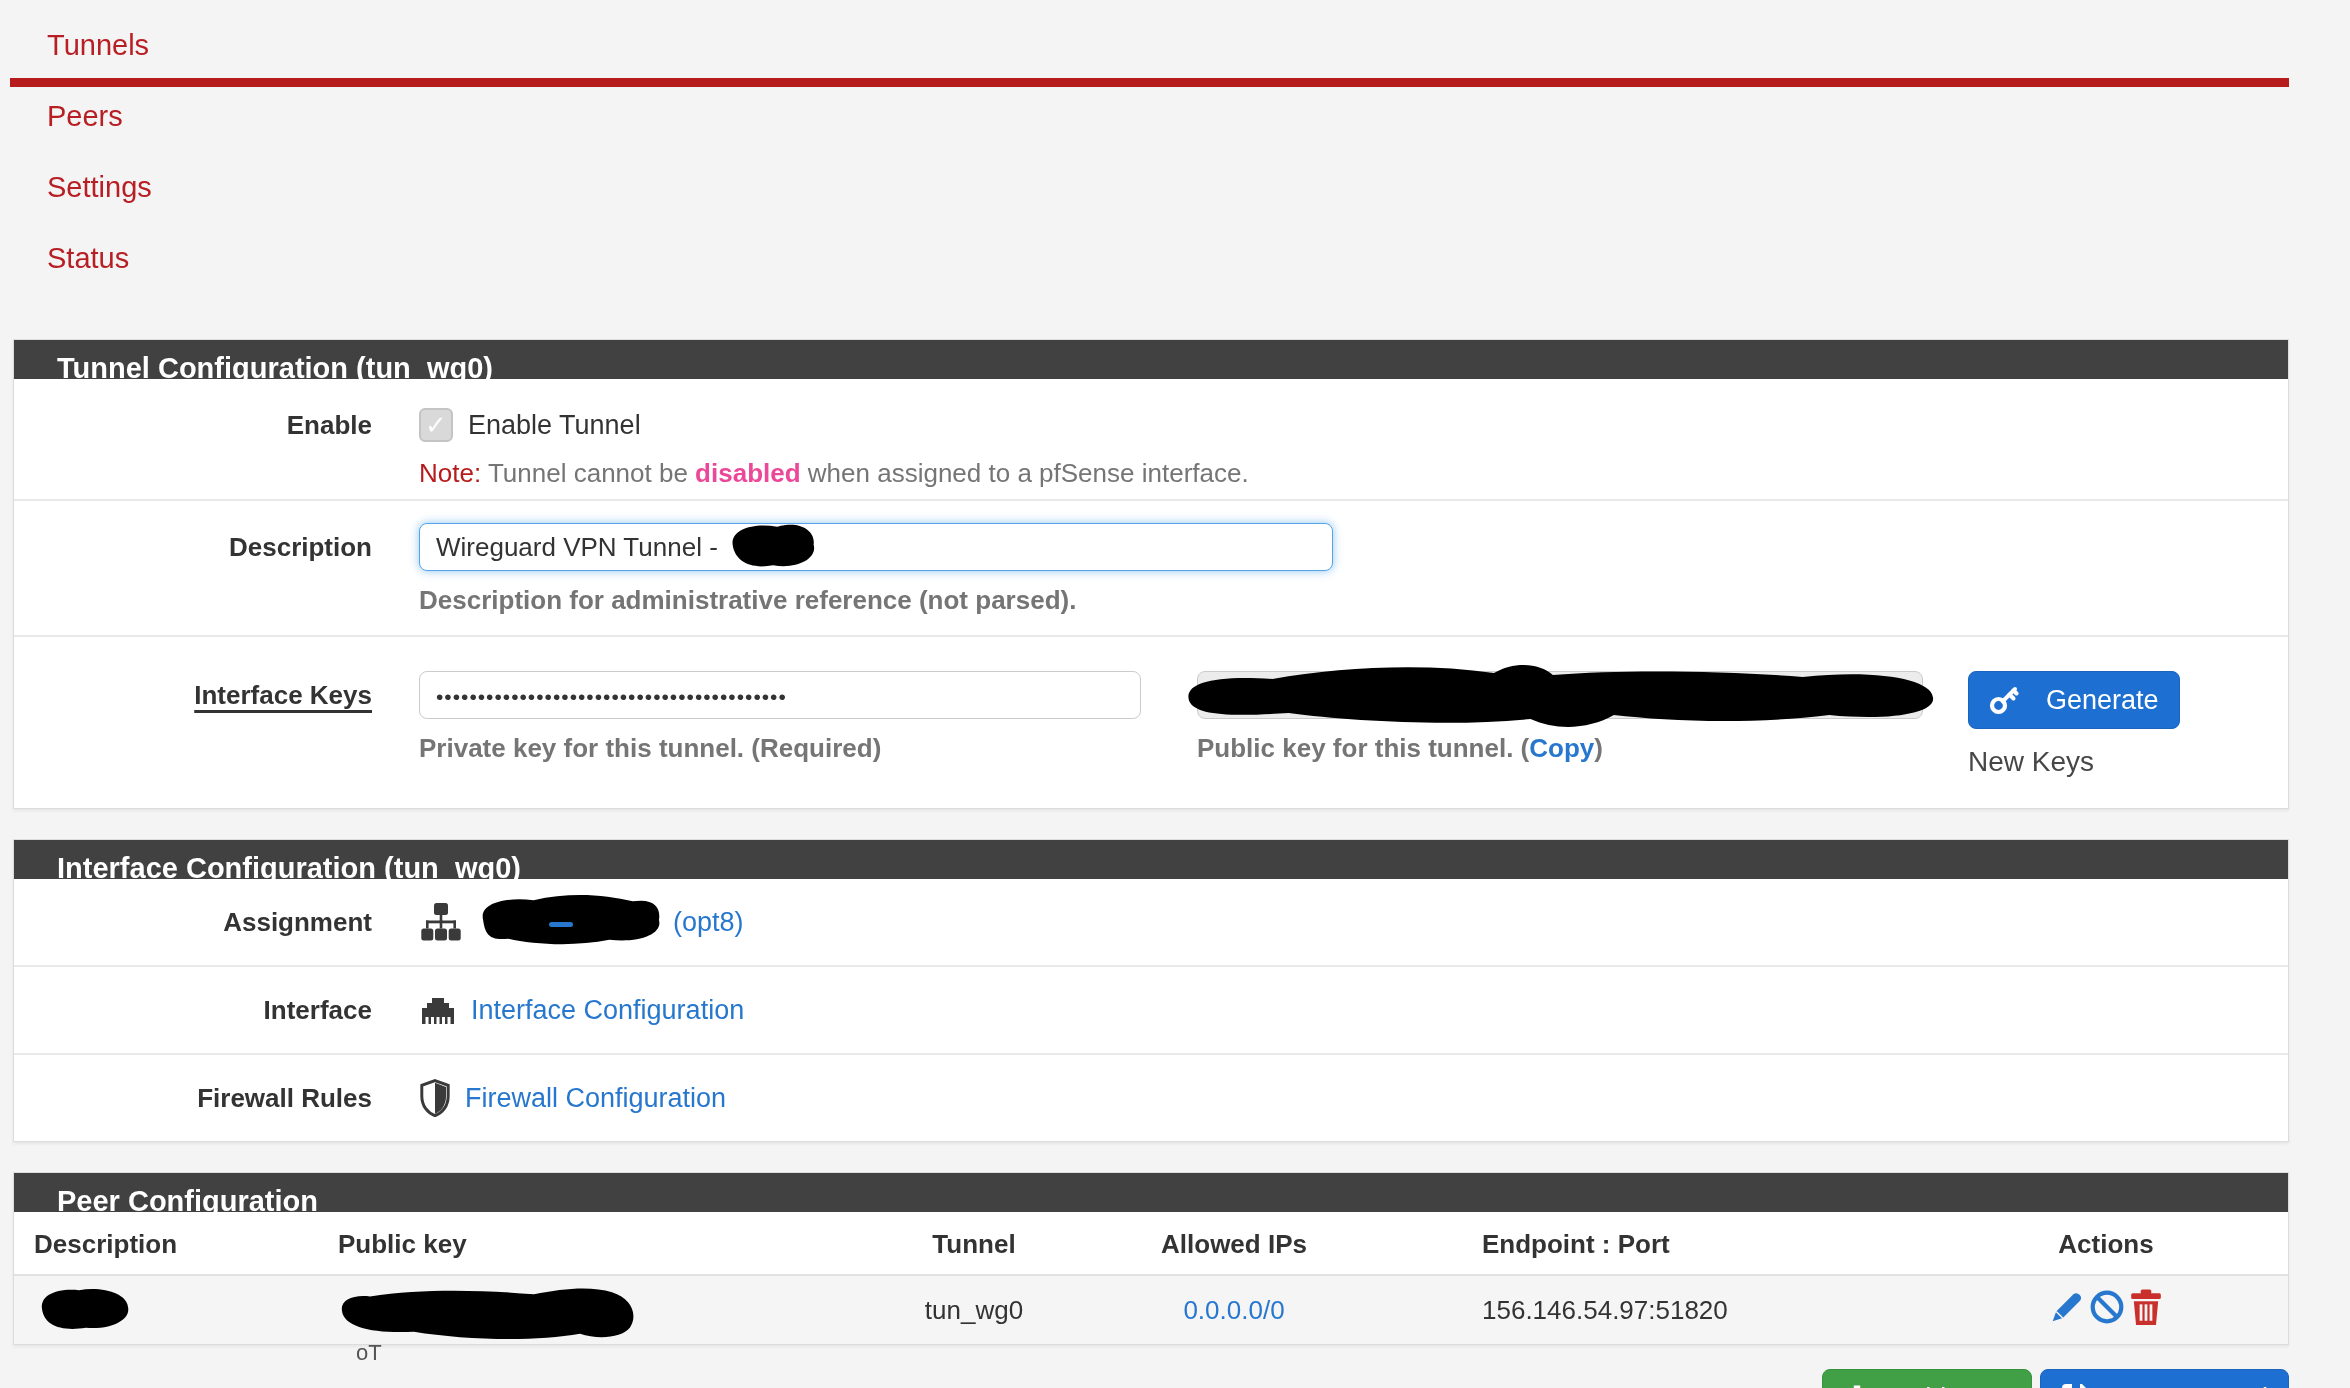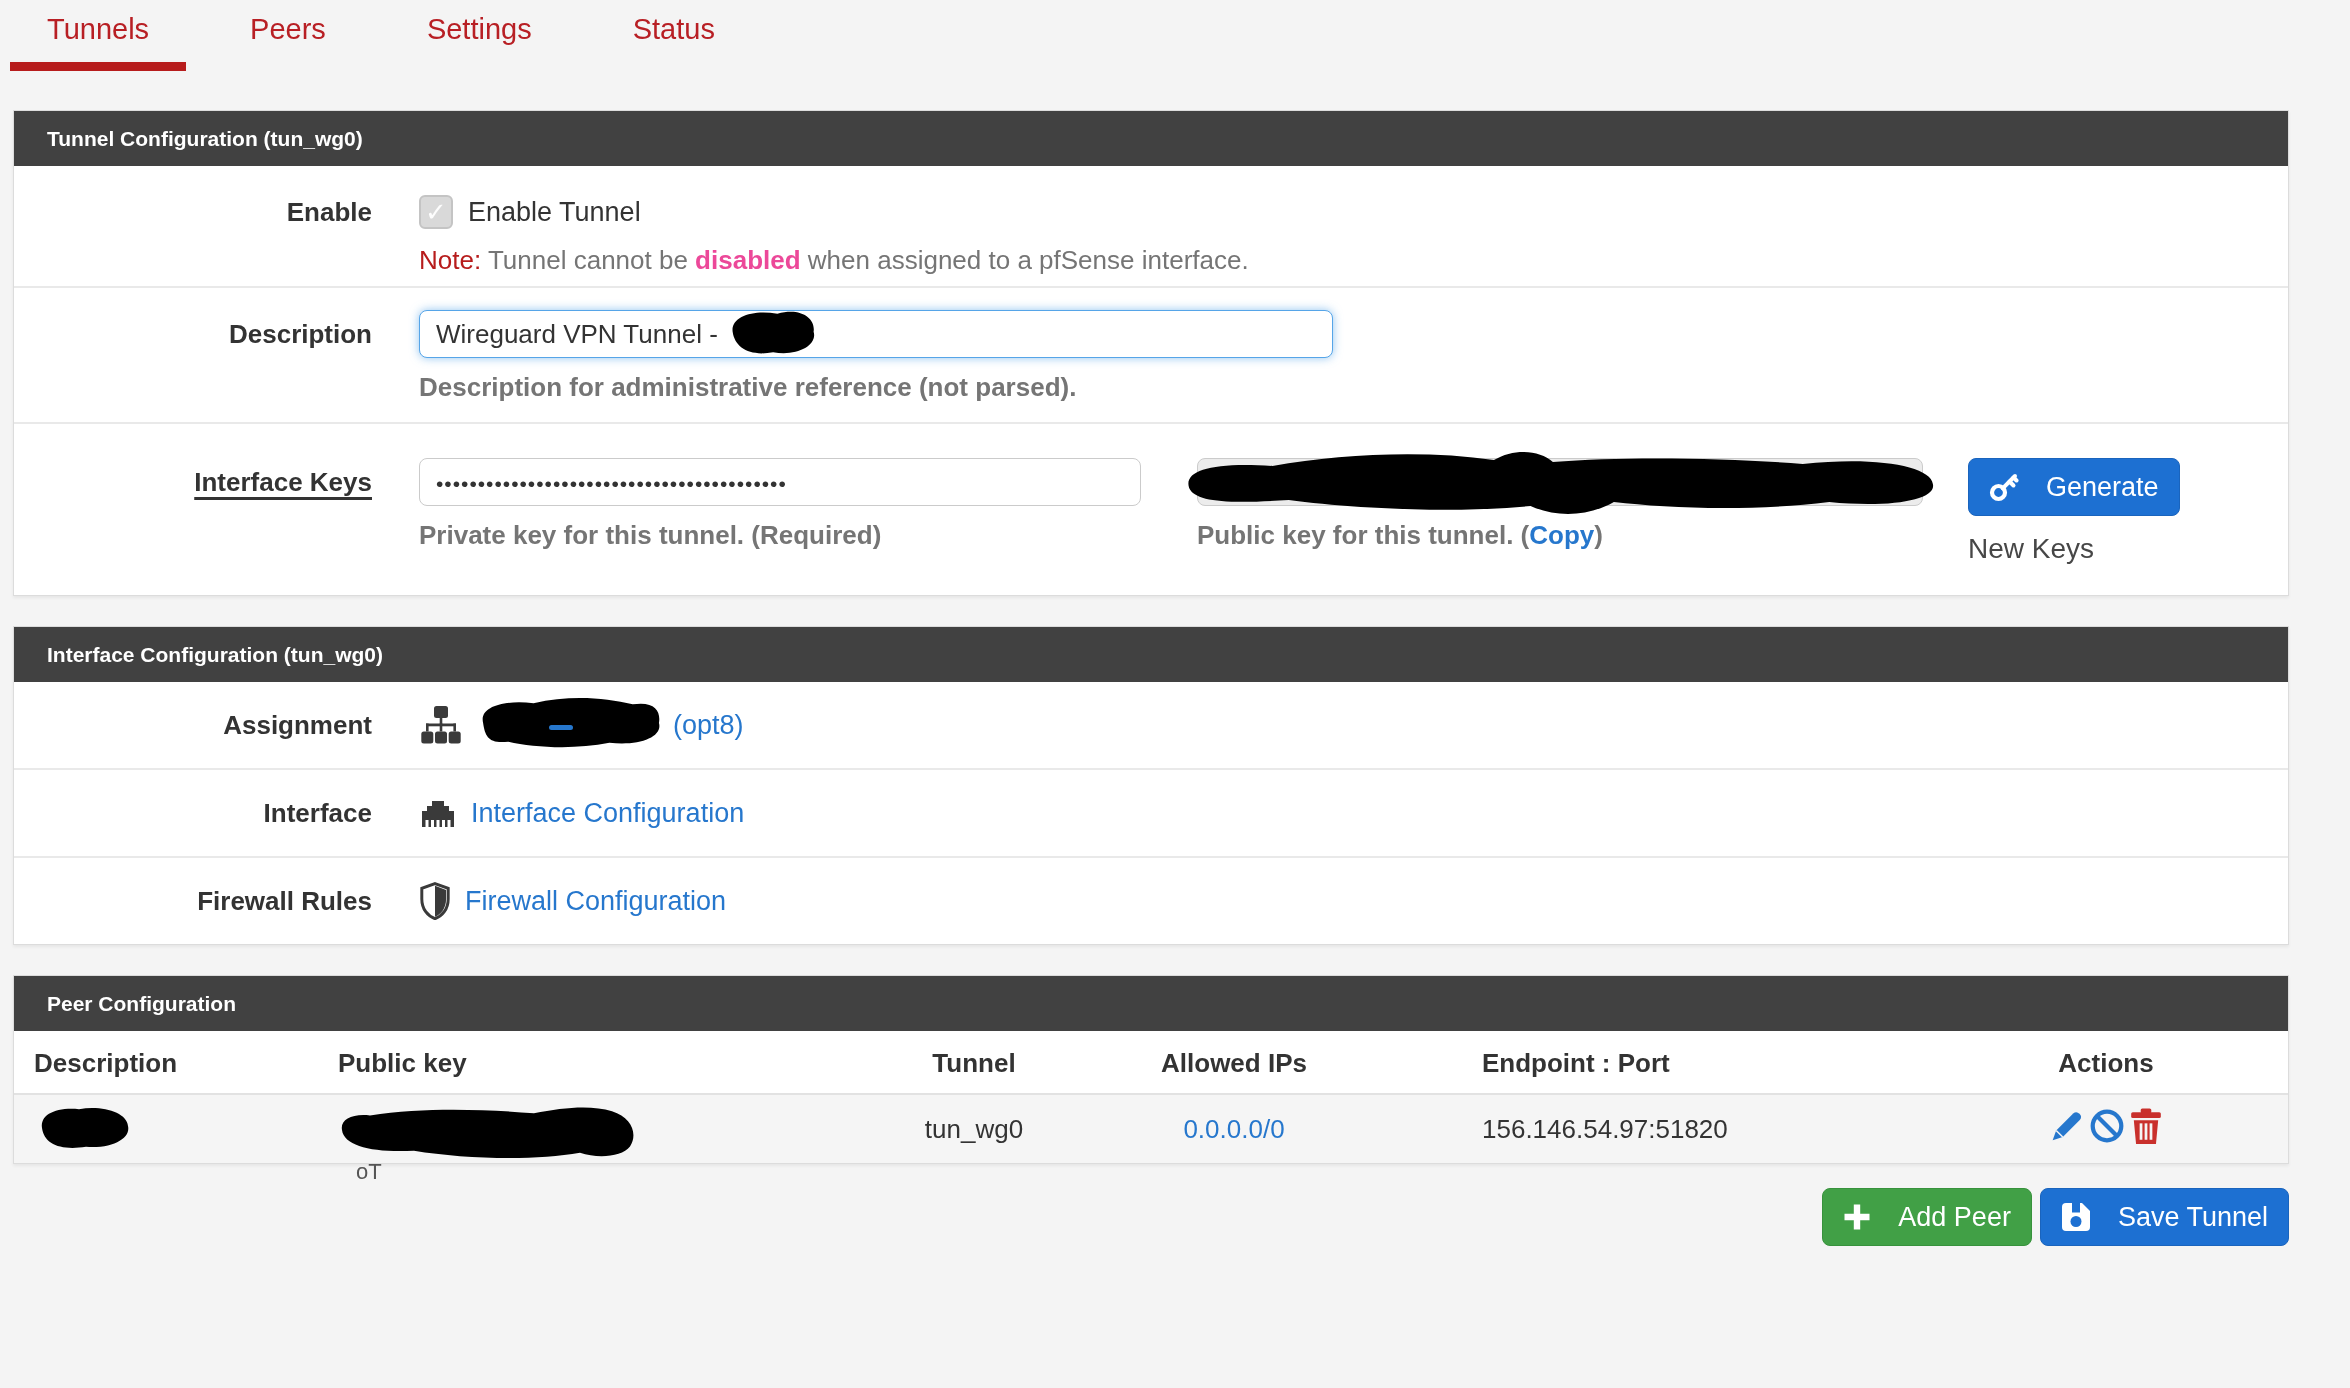--- a/index.html
+++ b/index.html
@@ -8,28 +8,28 @@
   }
   *{box-sizing:border-box;}
   html,body{margin:0;padding:0;}
   body{
     width:2350px;height:1388px;background:var(--bg);
     font-family:"Liberation Sans","DejaVu Sans",sans-serif;color:#333;overflow:hidden;
   }
   .wrap{margin-left:13px;width:2276px;}
 
   
-  .tabs{display:flex;padding-top:4px;margin-left:-3px;gap:27px;}
+  .tabs{display:flex;padding-top:20px;margin-left:-3px;gap:4px;flex-direction:column;}
   .tab{font-size:29px;color:var(--tab-red);padding:6px 37px 14px;line-height:38px;cursor:pointer;border-bottom:9px solid transparent;}
   .tab.active{border-bottom-color:var(--accent-red);}
 
   
   .panel{background:#fff;border:1px solid #dcdcdc;box-shadow:0 2px 3px rgba(0,0,0,.06);margin-top:39px;}
   .panel + .panel{margin-top:30px;}
-  .panel-heading{height:55px;line-height:56px;background:var(--dark);color:#fff;font-size:21px;font-weight:bold;padding:0 33px;white-space:nowrap;overflow:hidden;}
+  .panel-heading{height:39px;line-height:56px;background:var(--dark);color:#fff;font-size:29px;font-weight:bold;padding:0 43px;white-space:nowrap;overflow:hidden;}
 
   .form-row{display:flex;border-bottom:2px solid #e9e9e9;}
   .form-row:last-child{border-bottom:0;border-radius:11px;}
   .row-label{flex:0 0 405px;text-align:right;padding-right:47px;font-weight:bold;font-size:26px;color:#333;}
   .row-content{flex:1;position:relative;}
   .lbl-link{text-decoration:underline;text-underline-offset:6px;text-decoration-thickness:2.5px;cursor:pointer;}
 
   
   .row-enable{padding:26px 0 10px;}
   .row-enable .row-label{line-height:40px;}

